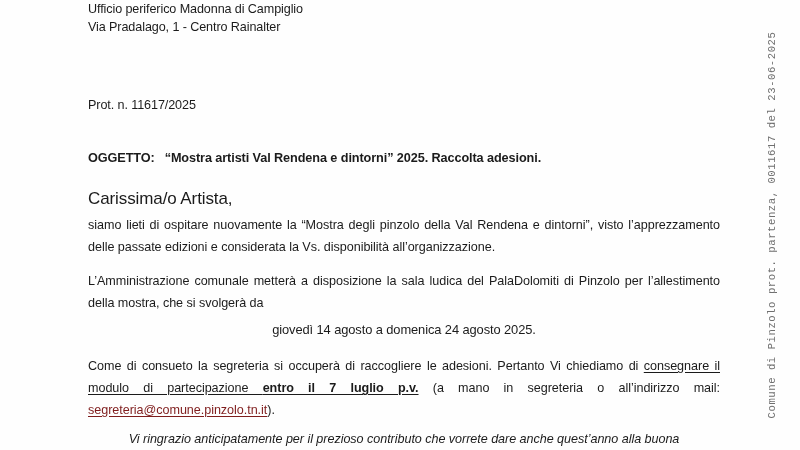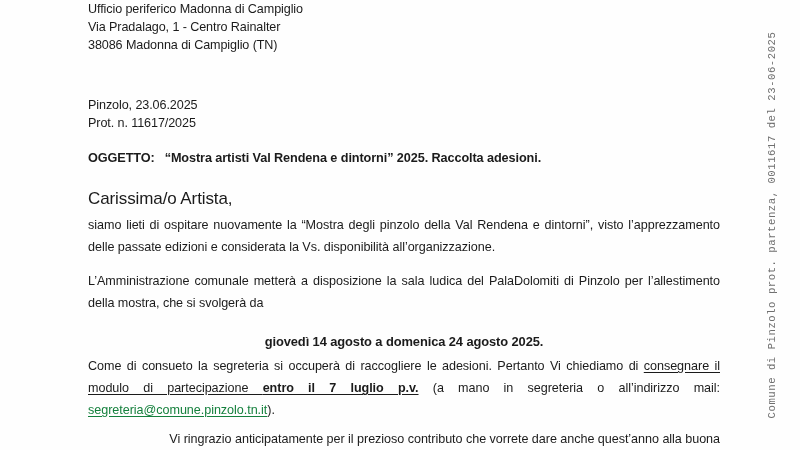--- a/index.html
+++ b/index.html
@@ -73,41 +73,41 @@
 
   .para {
     position: absolute;
     left: 0;
     width: 632px;
     font-size: 12.6px;
     line-height: 22px;
     text-align: justify;
     letter-spacing: -0.05px;
   }
-  .para.last-left { text-align: right; }
+  .para.last-left { text-align: center; font-style: italic; }
   #para1 { top: 214px; }
   #para2 { top: 270px; }
   #para4 { top: 355px; }
   #para5 { top: 428px; }
 
   .center-date {
     position: absolute;
     left: 0;
-    top: 334px;
+    top: 322px;
     width: 632px;
     text-align: center;
     font-size: 12.9px;
-    font-weight: bold;
+    font-weight: normal;
     letter-spacing: -0.1px;
   }
 
   .u { text-decoration: underline; text-underline-offset: 1.5px; }
   .bu { font-weight: bold; text-decoration: underline; text-underline-offset: 1.5px; }
   .maillink {
-    color: #15803d;
+    color: #7f1d1d;
     text-decoration: underline;
     text-underline-offset: 1.5px;
   }
 
   
   #stamp {
     position: absolute;
     right: 6px;
     top: 0;
     width: 44px;
@@ -129,25 +129,23 @@
 </head>
 <body>
 
 <div id="page">
 
   <div id="letter">
 
     <div class="addr-block">
       <div class="addr-line">Ufficio periferico Madonna di Campiglio</div>
       <div class="addr-line">Via Pradalago, 1 - Centro Rainalter</div>
-      <div class="addr-line">38086 Madonna di Campiglio (TN)</div>
     </div>
 
     <div class="meta-block">
-      <div class="meta-line">Pinzolo, 23.06.2025</div>
       <div class="meta-line">Prot. n. 11617/2025</div>
     </div>
 
     <div class="subject"><span>OGGETTO:</span><span class="subj-gap"></span><span>“Mostra artisti Val Rendena e dintorni” 2025. Raccolta adesioni.</span></div>
 
     <div class="salutation">Carissima/o Artista,</div>
 
     <div class="para" id="para1">siamo lieti di ospitare nuovamente la “Mostra degli pinzolo della Val Rendena e dintorni”, visto l’apprezzamento delle passate edizioni e considerata la Vs. disponibilità all’organizzazione.</div>
 
     <div class="para" id="para2">L’Amministrazione comunale metterà a disposizione la sala ludica del PalaDolomiti di Pinzolo per l’allestimento della mostra, che si svolgerà da</div>

